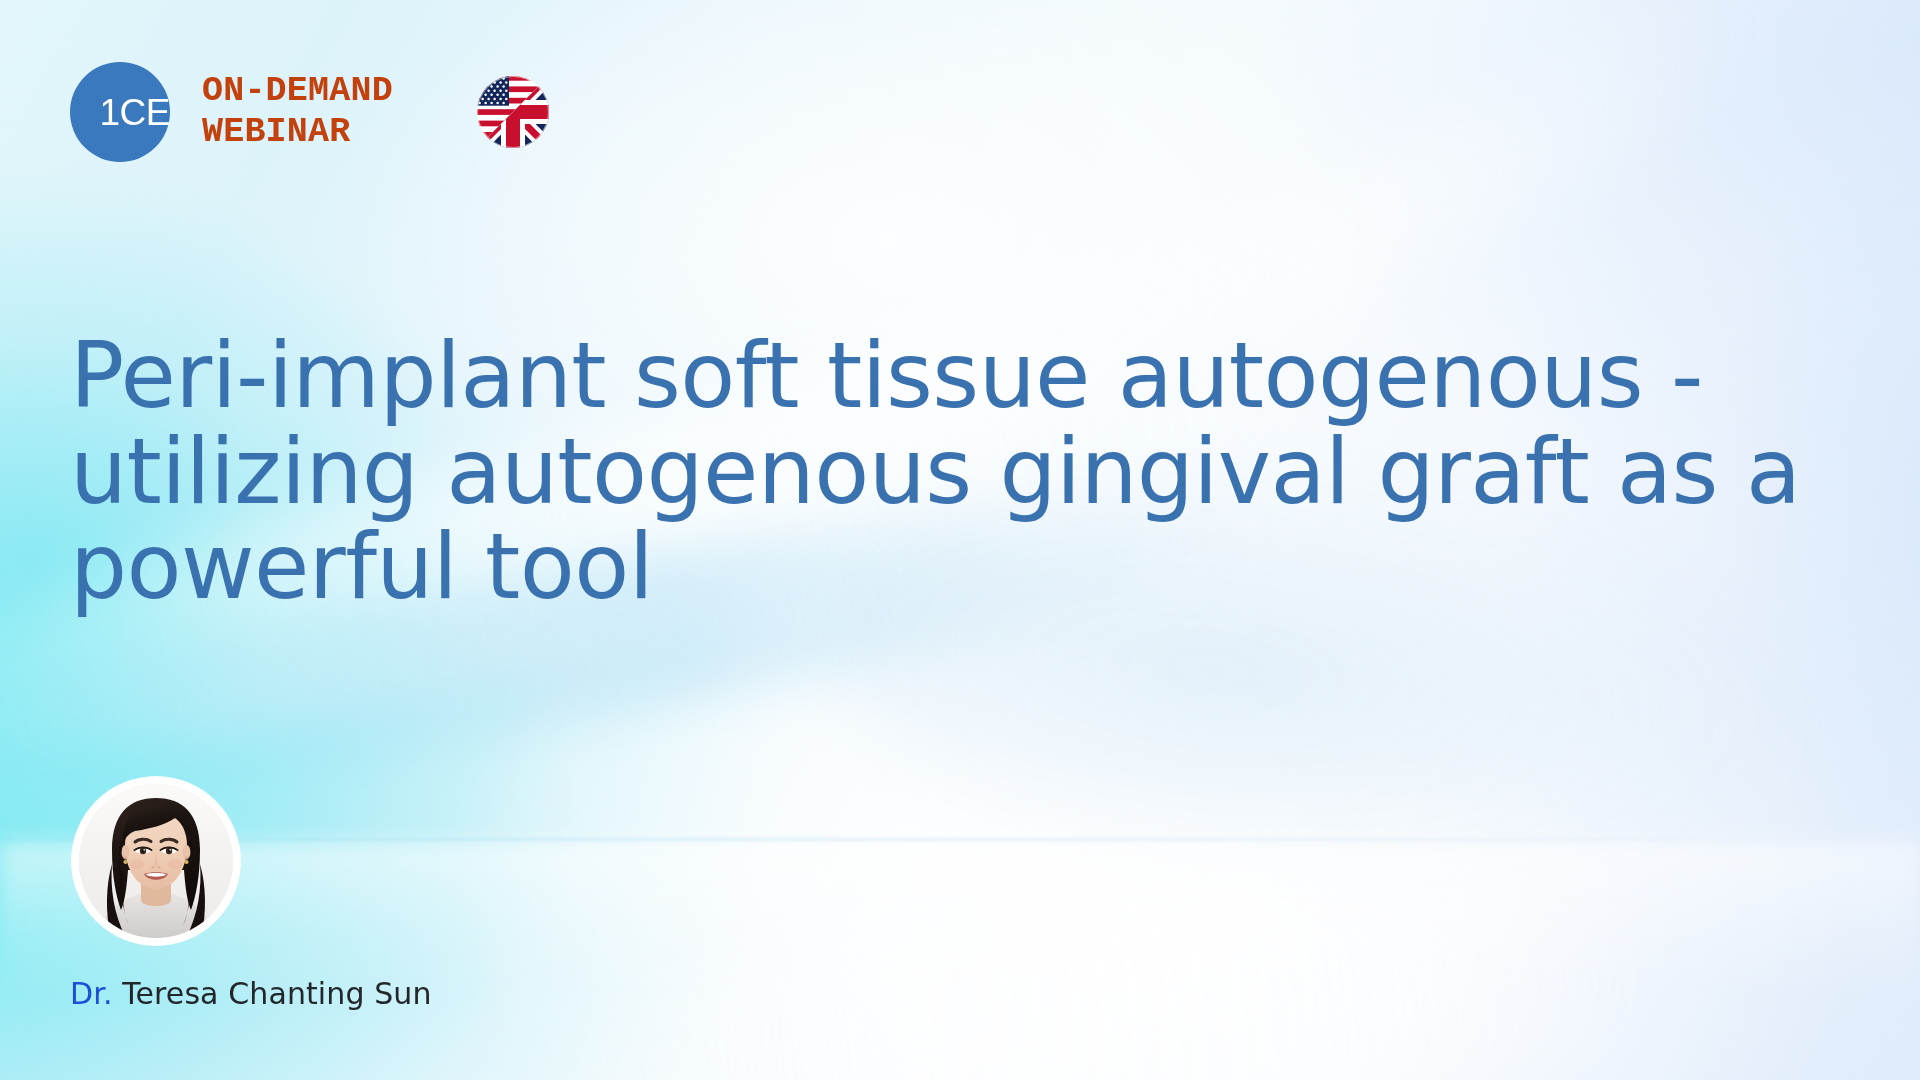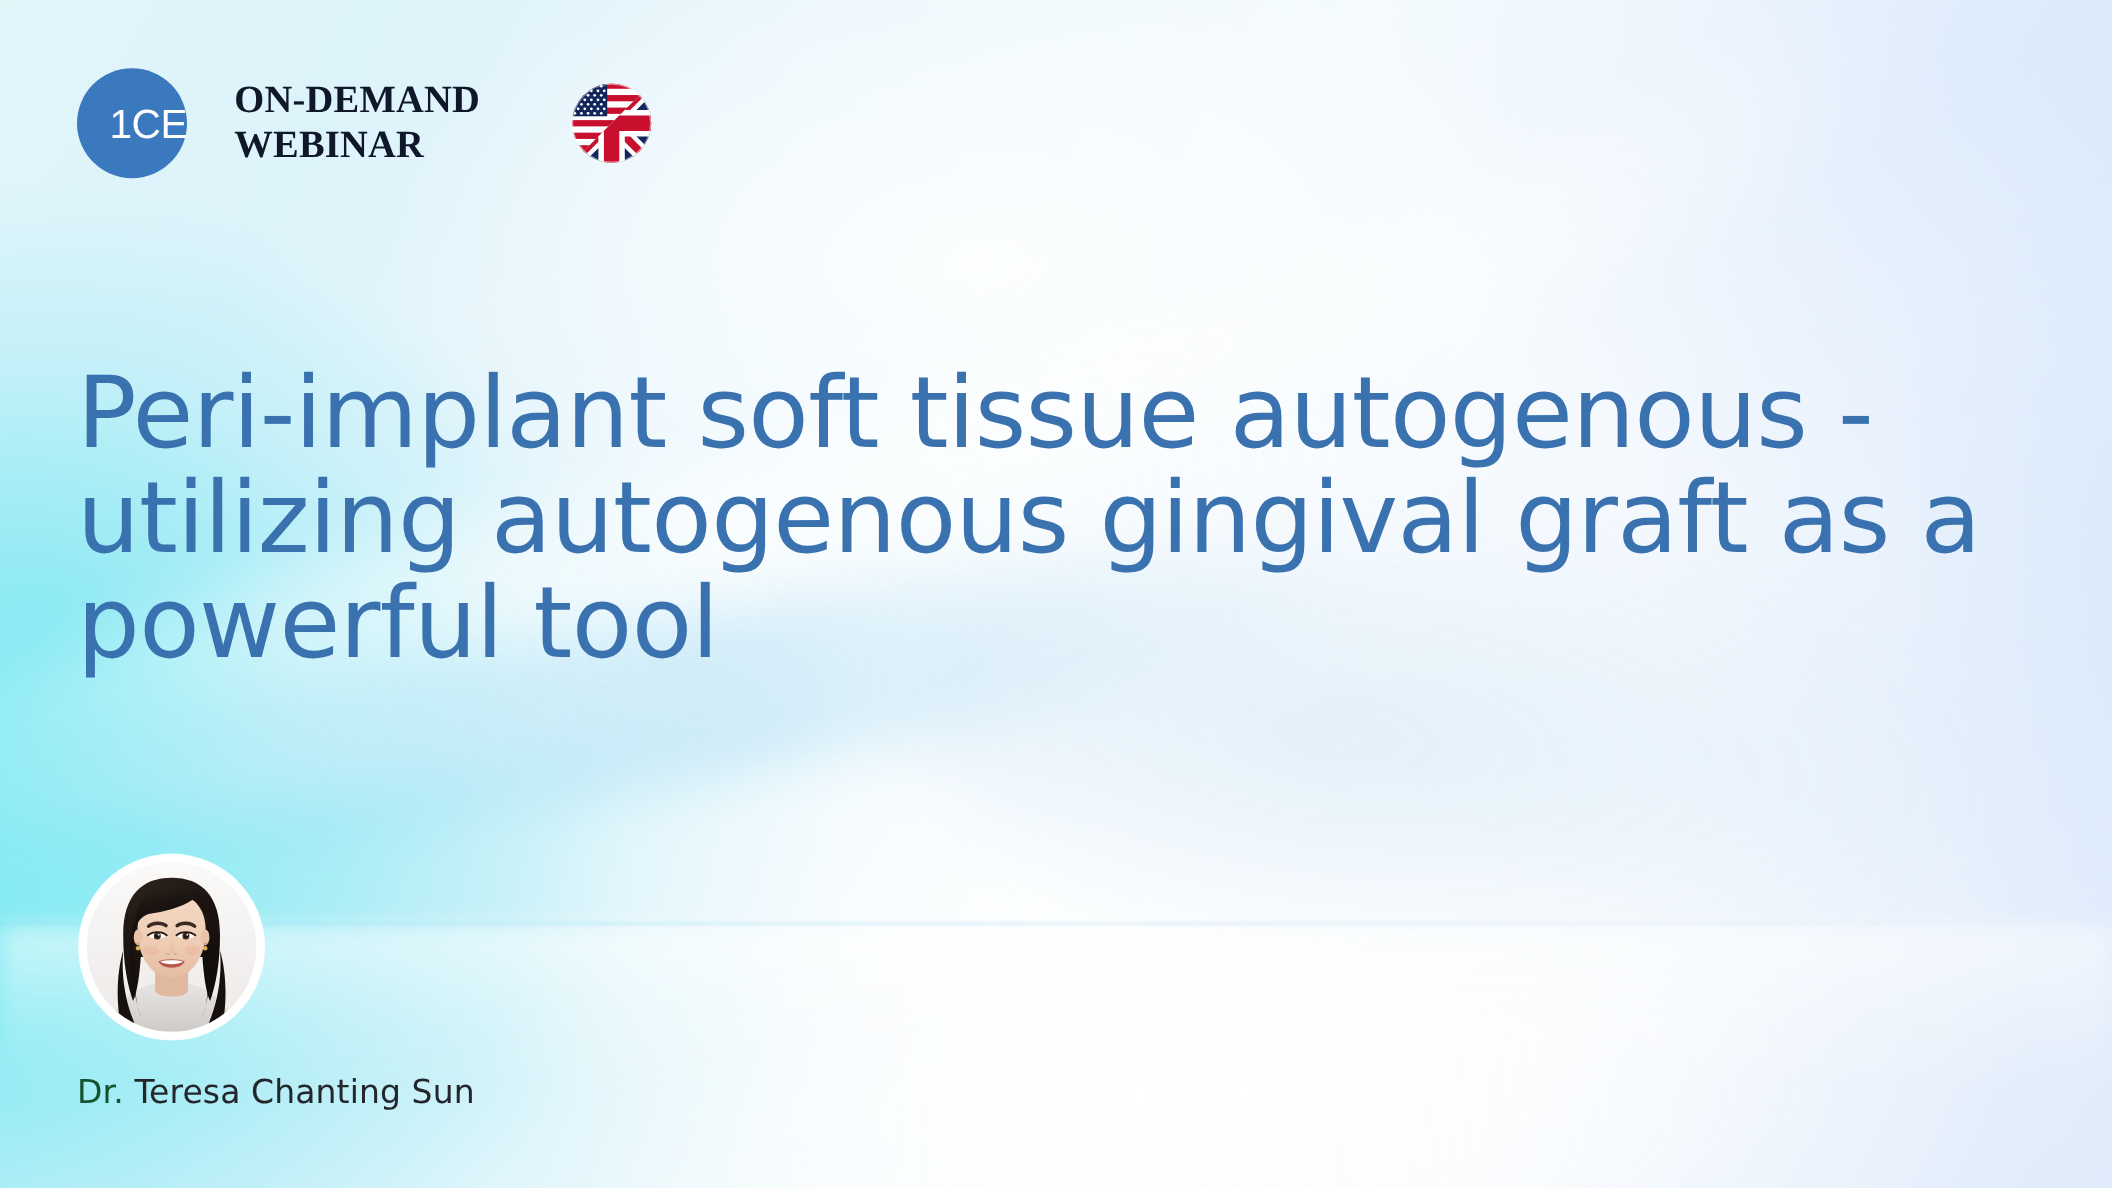--- a/index.html
+++ b/index.html
@@ -222,29 +222,29 @@
   .ce-badge-label {
     color: #ffffff;
     font-size: 37px;
     font-weight: 400;
     letter-spacing: -0.5px;
     line-height: 1;
     font-family: "Liberation Sans", "DejaVu Sans", sans-serif;
   }
 
   .header-title {
-    margin-left: 43px;
-    color: #0f172a;
+    margin-left: 32px;
+    color: #c2410c;
     font-size: 35px;
     font-weight: 700;
     line-height: 1.16;
     letter-spacing: 0.2px;
     text-transform: uppercase;
     white-space: pre-line;
-    font-family: Liberation Serif, serif;
+    font-family: Liberation Mono, monospace;
   }
 
   .flag-wrap {
     margin-left: 83px;
     width: 74px;
     height: 74px;
     flex: none;
     display: block;
   }
   .flag-wrap svg { display: block; }
@@ -291,21 +291,21 @@
     left: 70px;
     top: 977px;
     font-size: 30px;
     font-weight: 400;
     line-height: 1.1;
     color: #23272b;
     letter-spacing: 0.1px;
     font-family: "DejaVu Sans", "Liberation Sans", sans-serif;
     white-space: nowrap;
   }
-  .speaker-name .honorific { color: #14532d; }
+  .speaker-name .honorific { color: #1d4ed8; }
 </style>
 </head>
 <body>
 
 <div id="slide">
 
   <div class="bg-layer bg-base"></div>
   <div class="bg-layer bg-cyan"></div>
   <div class="bg-layer bg-cyan2"></div>
   <div class="bg-layer bg-blue-tr"></div>

